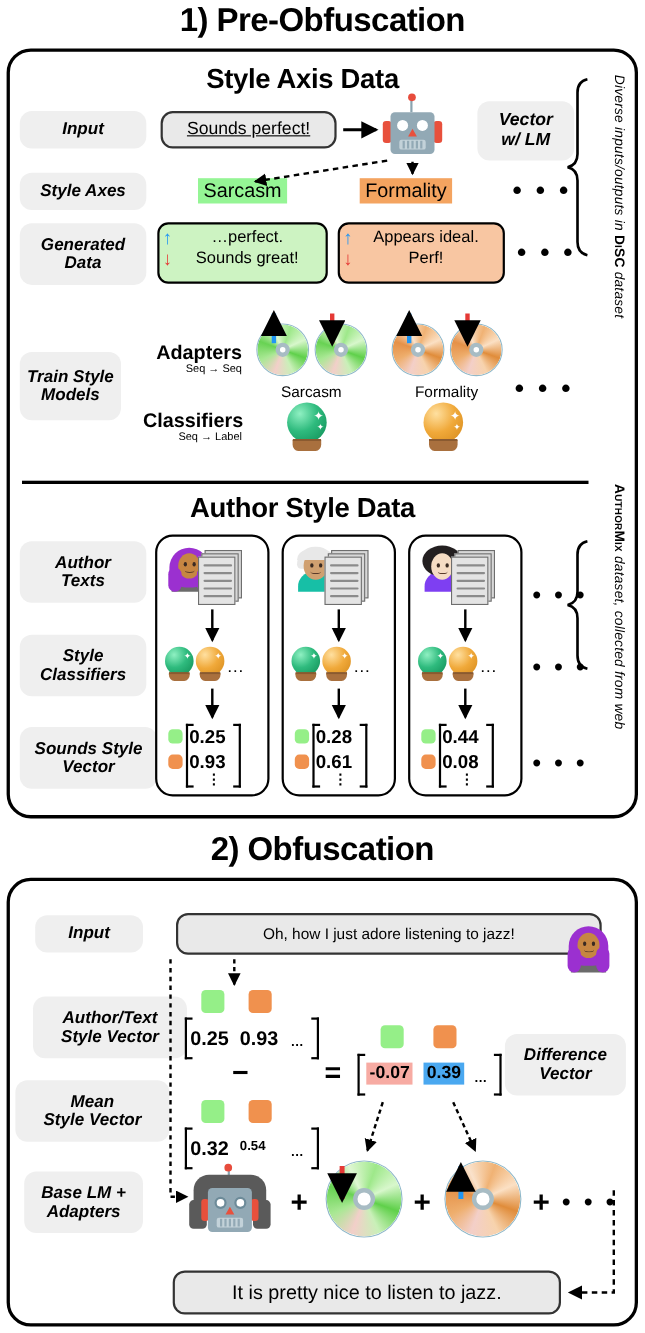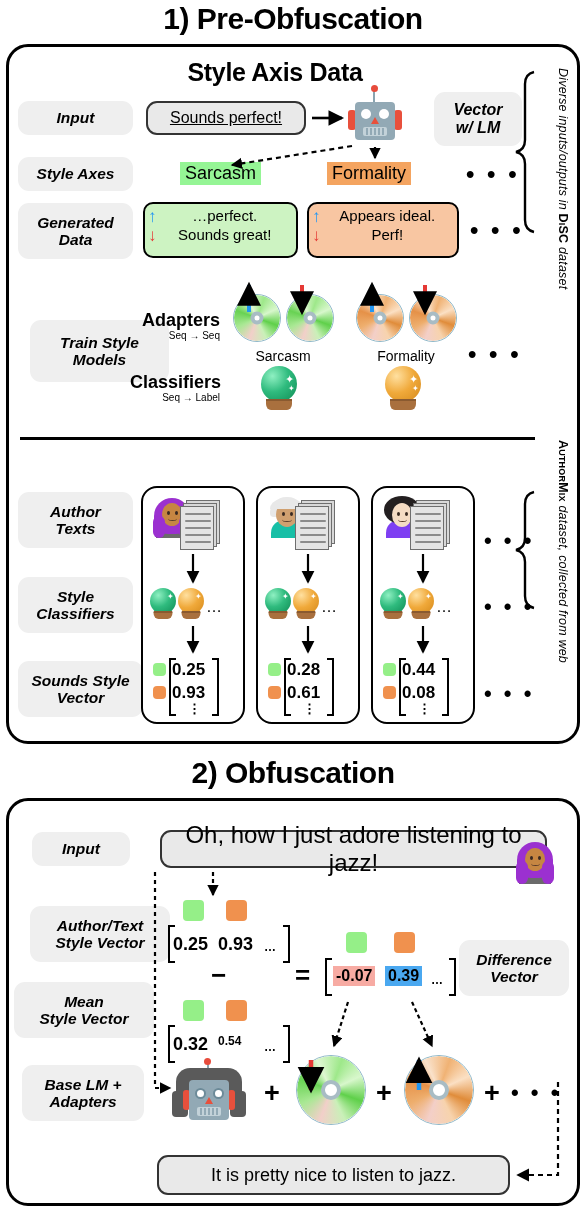--- a/index.html
+++ b/index.html
@@ -250,21 +250,21 @@
 
   <div class="block-title" style="left:30px; top:58px; width:490px;">Style Axis Data</div>
 
   <div class="rowlabel" style="left:18px; top:101px; width:115px; height:34px;">Input</div>
 
   <div class="rowlabel" style="left:18px; top:203px; width:115px; height:56px; white-space:pre-line;">Generated
 Data</div>
 
   <div class="rowlabel" style="left:18px; top:157px; width:115px; height:34px;">Style Axes</div>
 
-  <div class="rowlabel" style="left:30px; top:320px; width:139px; height:62px; white-space:pre-line;">Train Style
+  <div class="rowlabel" style="left:18px; top:320px; width:92px; height:62px; white-space:pre-line;">Train Style
 Models</div>
 
   <div class="bubble" style="left:146px; top:101px; width:160px; height:34px;text-decoration:underline;">Sounds perfect!</div>
 
   <div class="rowlabel" style="left:434px; top:92px; width:88px; height:54px; white-space:pre-line; font-size:16px;">Vector
 w/ LM</div>
 
   <div class="robot" style="left:348px; top:85px; width:54px; height:58px;">
     <div class="antenna-stem" style="left:25px; top:6px; width:2.4px; height:11px;"></div>
     <div class="antenna-dot" style="left:22.5px; top:0px; width:7px; height:7px;"></div>
@@ -353,20 +353,21 @@
     <div class="sparkle" style="left:27px; top:19px; font-size:8px;">✦</div>
     <div class="stand" style="top:33px; width:26px; height:11px;"></div>
   </div>
 
   <div class="divider" style="left:20px; top:437px; width:515px;"></div>
 
   <div class="sidetext" style="left:556px; top:68px; height:320px;">
     <span>Diverse inputs/outputs in </span><b class="sc">DiSC</b><span> dataset</span>
   </div>
 
+  <div class="block-title" style="left:30px; top:448px; width:490px;">Author Style Data</div>
 
   <div class="rowlabel" style="left:18px; top:492px; width:115px; height:56px; white-space:pre-line;">Author
 Texts</div>
 
   <div class="rowlabel" style="left:18px; top:577px; width:115px; height:56px; white-space:pre-line;">Style
 Classifiers</div>
 
   <div class="rowlabel" style="left:18px; top:661px; width:125px; height:56px; white-space:pre-line;">Sounds Style
 Vector</div>
 
@@ -505,25 +506,25 @@
   <div class="panel" id="panel2"></div>
 
   <div class="rowlabel" style="left:32px; top:832px; width:98px; height:34px;">Input</div>
 
   <div class="rowlabel" style="left:14px; top:906px; width:140px; height:56px; white-space:pre-line;margin-left:16px;">Author/Text
 Style Vector</div>
 
   <div class="rowlabel" style="left:14px; top:982px; width:140px; height:56px; white-space:pre-line;">Mean
 Style Vector</div>
 
-  <div class="rowlabel" style="left:22px; top:1065px; width:122px; height:56px; white-space:pre-line;">Base LM +
+  <div class="rowlabel" style="left:22px; top:1065px; width:108px; height:56px; white-space:pre-line;">Base LM +
 Adapters</div>
 
 
-  <div class="bubble" style="left:160px; top:830px; width:387px; height:38px; font-size:24px;">Oh, how I just adore listening to jazz!</div>
+  <div class="bubble" style="left:160px; top:830px; width:387px; height:38px; font-size:14px;">Oh, how I just adore listening to jazz!</div>
 
   <div class="person" style="left:515px; top:838px; width:40px; height:46px;">
     <div class="body" style="left:4px; top:28px; width:32px; height:18px; background:#6b6b6b;"></div>
     <div class="hair" style="left:2px; top:4px; width:36px; height:36px; background:#9b30d0; border-radius:50% 50% 40% 40%;"></div>
     <div class="face2" style="left:10px; top:10px; width:20px; height:23px; background:#c68642;"></div>
     <div class="hair" style="left:1px; top:23px; width:12px; height:23px; background:#9b30d0; border-radius:6px;"></div>
     <div class="hair" style="left:27px; top:23px; width:12px; height:23px; background:#9b30d0; border-radius:6px;"></div>
     <div class="eyeL" style="left:15px; top:18px;"></div>
     <div class="eyeR" style="left:23px; top:18px;"></div>
     <div class="smile" style="left:16px; top:23px; width:9px; height:5px;"></div>

